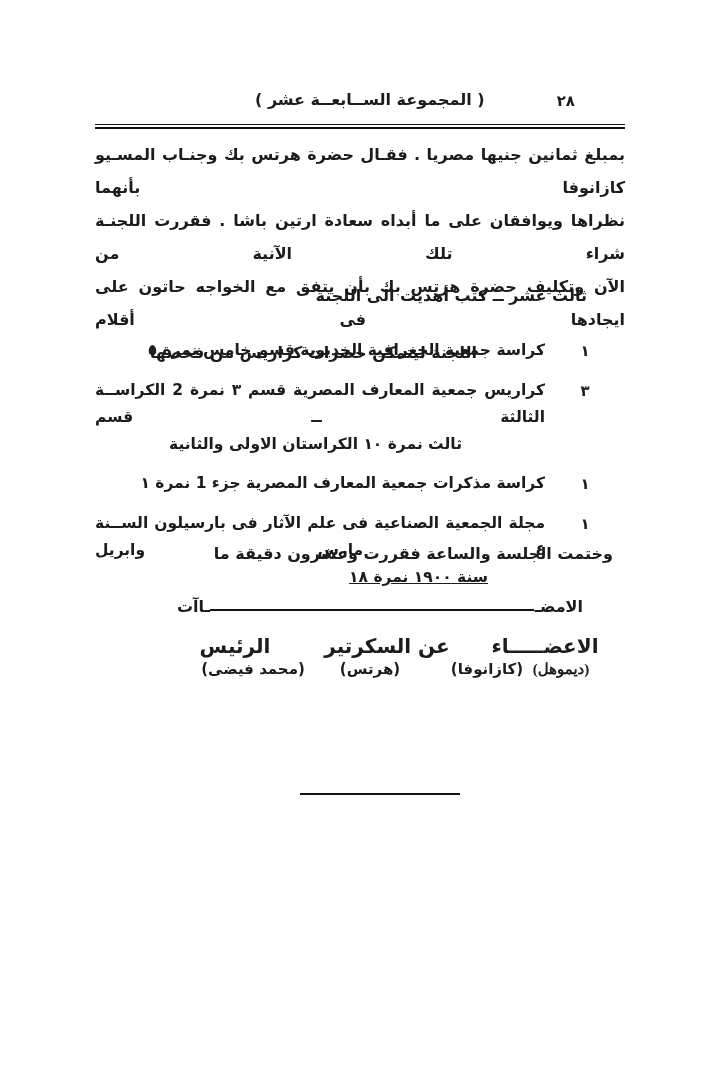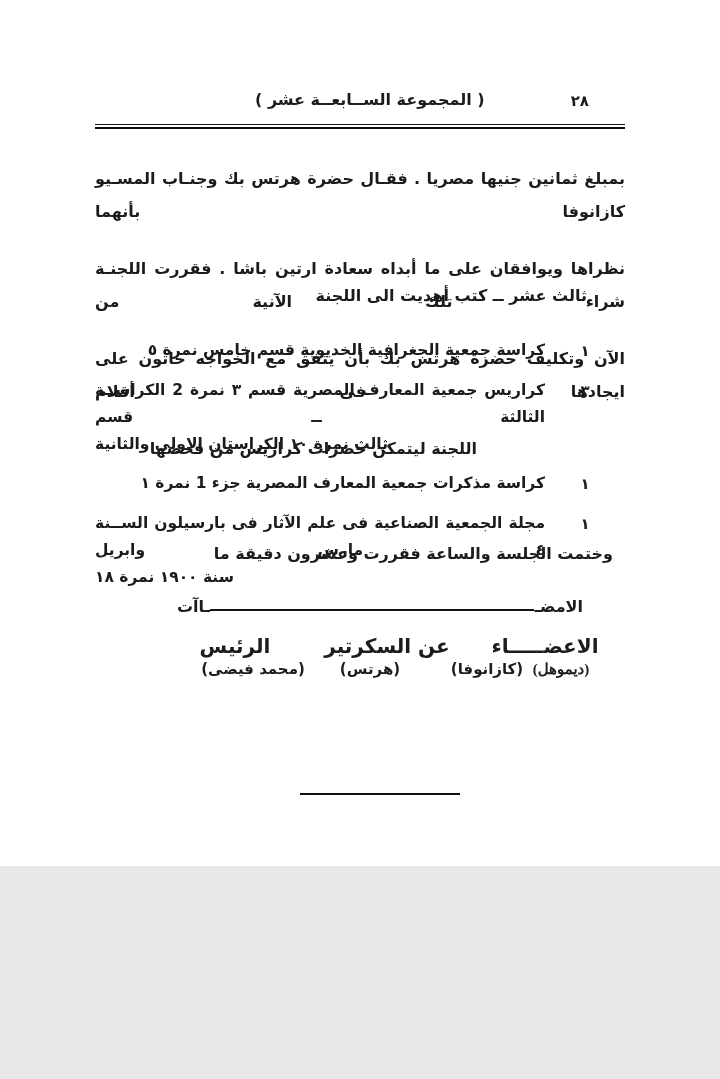--- a/index.html
+++ b/index.html
@@ -1,67 +1,67 @@
 <!DOCTYPE html>
 <html lang="ar" dir="rtl"><head>
 <meta charset="utf-8">
 <style>
   * { margin: 0; padding: 0; box-sizing: border-box; }
   html, body { background: #e8e8e8; }
   .page {
     position: relative;
     width: 720px;
-    height: 866px;
+    height: 1079px;
     margin: 0 auto;
     background: #ffffff;
     color: #1c1c1c;
     font-family: "DejaVu Sans", sans-serif;
     font-weight: 700;
     direction: rtl;
     overflow: hidden;
   }
   .block { position: absolute; left: 95px; width: 530px; }
 
   
   .header-row { top: 90px; height: 28px; }
   .header-title {
     position: absolute; left: 160px; top: 0;
     font-size: 16px; letter-spacing: 0.5px; white-space: nowrap;
   }
   .page-number {
-    position: absolute; right: 36px; top: 2px;
+    position: absolute; right: 50px; top: 2px;
     font-size: 15px;
   }
   .header-rule {
     top: 124px; height: 5px;
     border-top: 1.5px solid #161616;
     border-bottom: 2.5px solid #0e0e0e;
   }
 
   
   .paragraph { top: 138px; font-size: 16px; line-height: 33px; }
-  .p-line { text-align: justify; text-align-last: justify; white-space: normal; margin-top: 24px; }
+  .p-line { text-align: justify; text-align-last: justify; white-space: normal; }
   .p-line.last { text-align: right; text-align-last: right; padding-left: 145px; padding-right: 0; direction: rtl; text-align: left; text-align-last: left; }
   
   .p-line.last { text-align: right; text-align-last: right; padding-right: 148px; padding-left: 0; }
 
   
   .section-heading { top: 286px; text-align: right; padding-right: 38px; font-size: 16px; }
   .count-header { top: 315px; text-align: right; padding-right: 11px; font-size: 14.5px; }
 
   
   .book-list { top: 337px; font-size: 15.5px; line-height: 27px; }
   .book-item { display: flex; direction: rtl; margin-bottom: 12px; }
   .book-count { width: 80px; flex: 0 0 80px; text-align: center; font-size: 15px; padding-top: 1px; }
   .book-text { flex: 1; }
   .bt-line1 { }
   .bt-line1.fill { text-align: justify; text-align-last: justify; }
-  .bt-line2 { text-align: left; }
+  .bt-line2 { text-align: right; }
   .bt-line2.indent-a { padding-right: 83px; }
-  .bt-line2.indent-b { padding-right: 57px; }
+  .bt-line2.indent-b { padding-right: 57px; text-decoration: underline; }
 
   
   .closing { top: 544px; text-align: right; padding-right: 12px; font-size: 16px; }
 
   
   .signatures { position: absolute; left: 0; top: 0; width: 720px; height: 1079px; pointer-events: none; }
   .sig-title {
     position: absolute; left: 177px; top: 592px; width: 406px; height: 24px;
     display: flex; direction: rtl; align-items: flex-end; font-size: 16px;
   }

